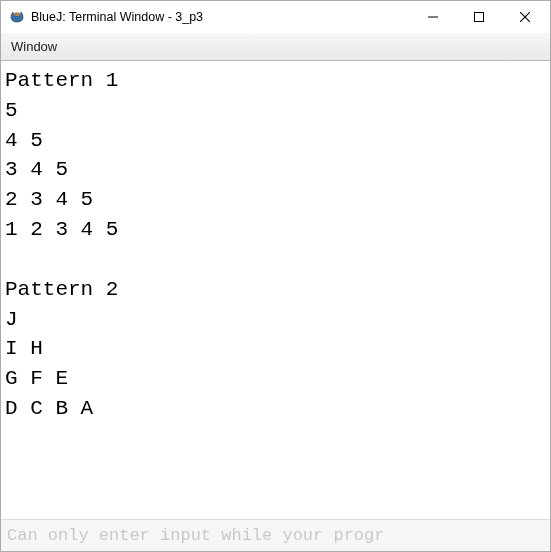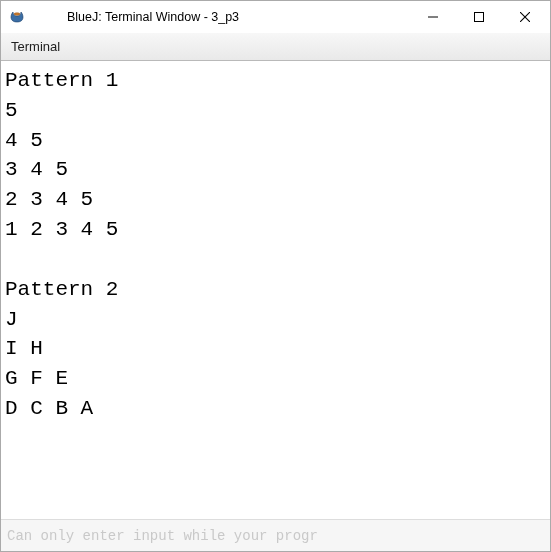--- a/index.html
+++ b/index.html
@@ -23,21 +23,20 @@
       background: #fff;
     }
     .titlebar {
       height: 32px;
       background: #fff;
       display: flex;
       align-items: center;
       padding: 0 2px 0 8px;
       font-size: 12.5px;
       color: #000;
-      gap: 36px;
     }
     .titlebar-icon {
       width: 16px;
       height: 16px;
       margin-right: 6px;
       display: inline-flex;
       align-items: center;
       justify-content: center;
     }
     .titlebar-title {
@@ -82,21 +81,21 @@
       overflow: hidden;
     }
     .input-bar {
       height: 32px;
       background: #f6f6f6;
       border-top: 1px solid #ddd;
       display: flex;
       align-items: center;
       padding: 0 6px;
       font-family: "Consolas", "Courier New", monospace;
-      font-size: 14px;
+      font-size: 17px;
       color: #c9c9c9;
       overflow: hidden;
       white-space: nowrap;
     }
   </style>
 </head>
 <body>
 
 <div class="window">
 
@@ -122,21 +121,21 @@
       <div class="win-btn">
         <svg viewBox="0 0 10 10">
             <line x1="0" y1="0" x2="10" y2="10" stroke="#000" stroke-width="1.1"></line>
             <line x1="10" y1="0" x2="0" y2="10" stroke="#000" stroke-width="1.1"></line>
           </svg>
       </div>
     </div>
   </div>
 
   <div class="menubar">
-    <span>Terminal</span>
+    <span>Window</span>
   </div>
 
   <div class="terminal-area">Pattern 1
 5
 4 5
 3 4 5
 2 3 4 5
 1 2 3 4 5
 
 Pattern 2

